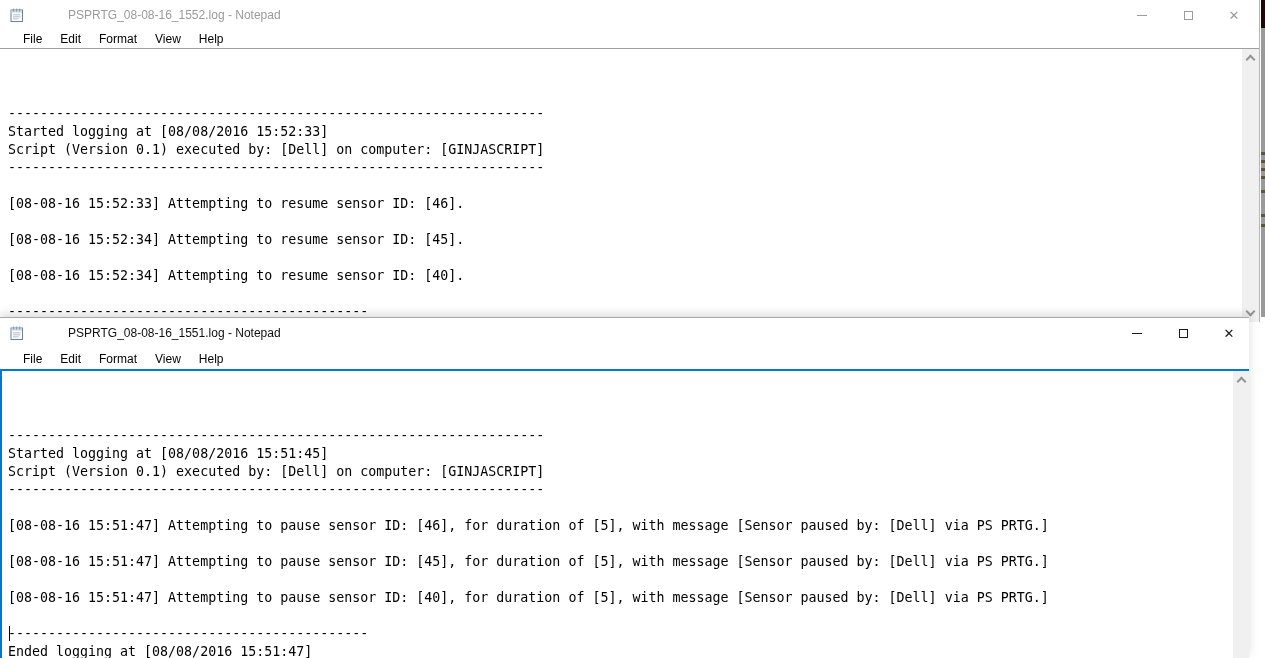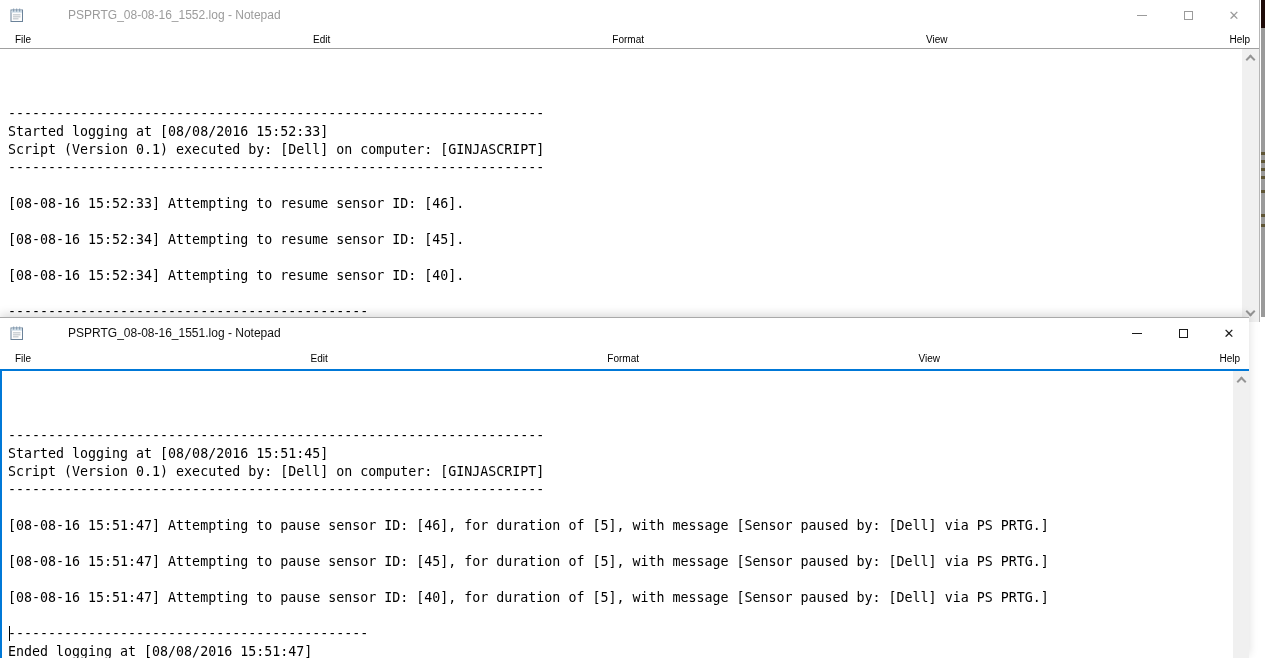--- a/index.html
+++ b/index.html
@@ -18,21 +18,21 @@
   #win2 .title-text { color: #0f0f0f; }
 
   .caption-buttons { position: absolute; top: 0; height: 30px; display: flex; }
   #win1 .caption-buttons { right: 2px; color: #9b9b9b; }
   #win2 .caption-buttons { right: -3px; color: #1a1a1a; }
   .cap-btn { width: 46px; height: 30px; display: flex; align-items: center; justify-content: center; background: transparent; }
   .min-glyph { width: 10px; height: 1px; background: currentColor; }
   .max-glyph { width: 9px; height: 9px; border: 1px solid currentColor; }
   .close-glyph { font-size: 13px; line-height: 1; font-family: "DejaVu Sans", sans-serif; }
 
-  .menubar { display: flex; align-items: center; font-size: 10px; color: #000; padding-left: 6px; justify-content: space-between; }
+  .menubar { display: flex; align-items: center; font-size: 12px; color: #000; padding-left: 14px; }
   #win1 .menubar { height: 18px; }
   #win2 .menubar { height: 21px; }
   .menu-item { padding: 0 9px; white-space: nowrap; }
 
   .editarea { position: absolute; left: 0; right: 0; bottom: 0; background: #fff; }
   #win1 .editarea { top: 48px; border-top: 1px solid #a0a0a0; }
   #win2 .editarea { top: 51px; border-top: 2px solid #0078d7; border-left: 2px solid #0078d7; }
 
   .content { position: absolute; left: 0; top: 0; right: 17px; bottom: 0; overflow: hidden;
              font-family: "DejaVu Sans Mono", monospace; font-size: 13.3px; line-height: 18px;

